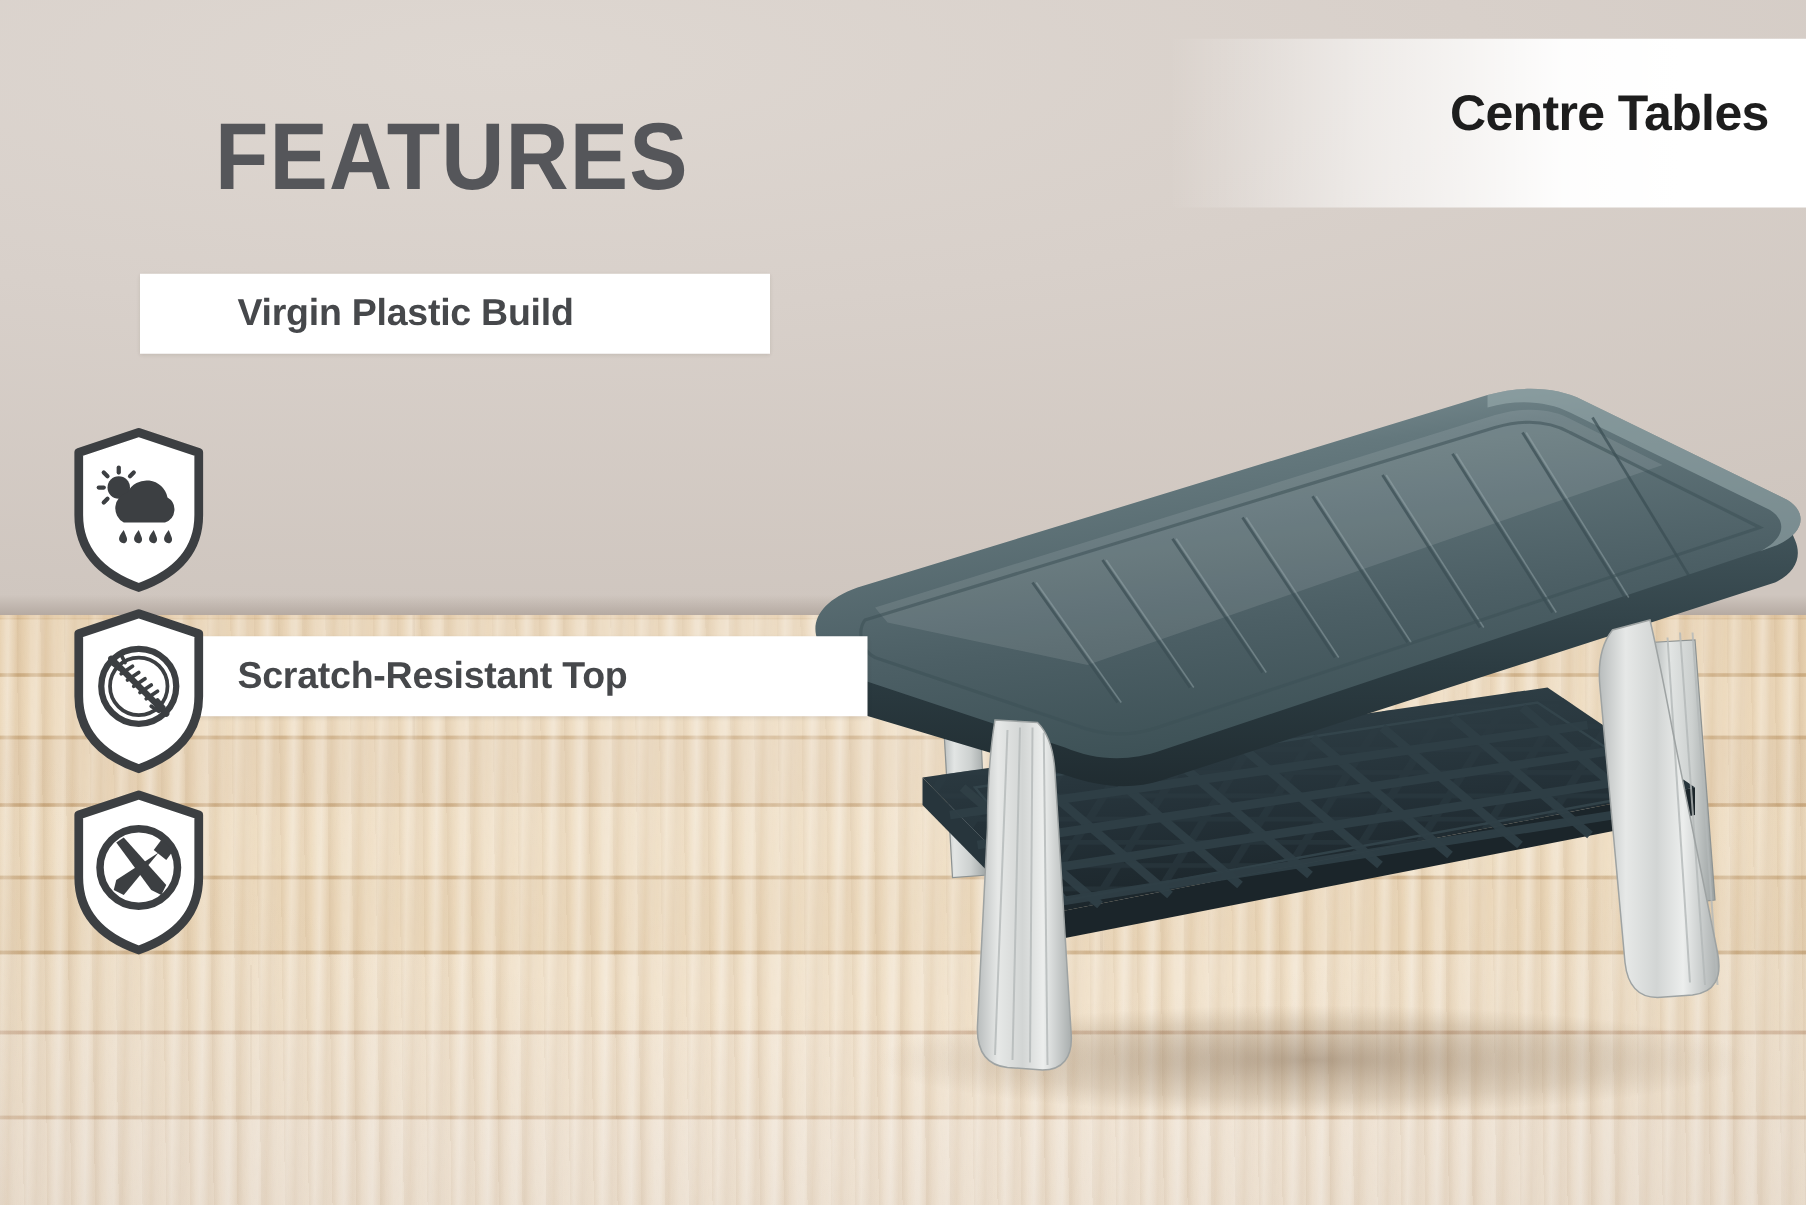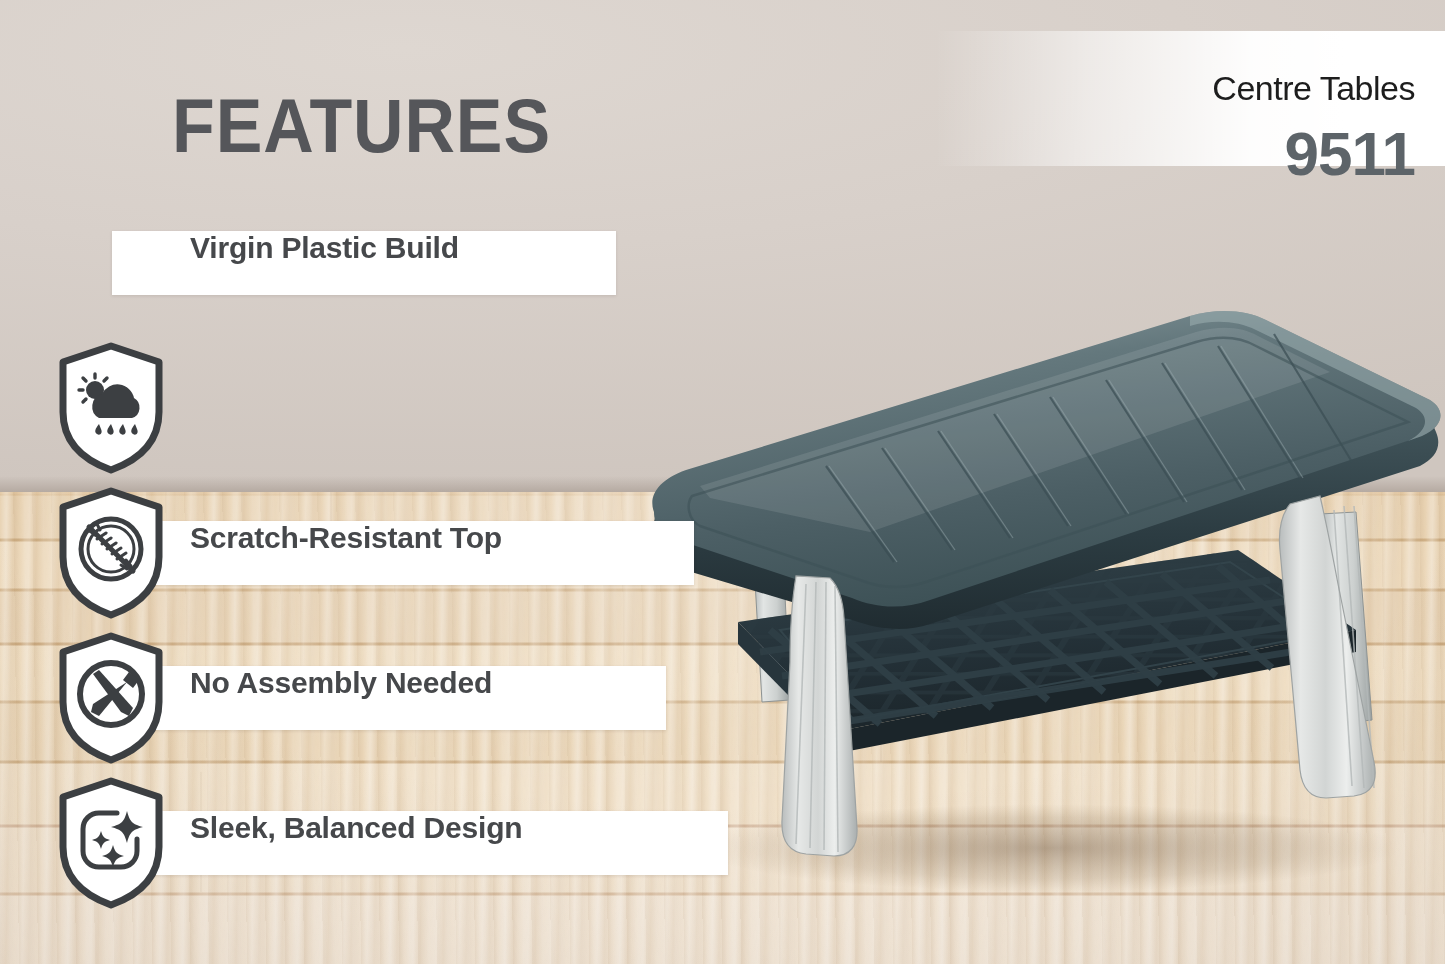--- a/index.html
+++ b/index.html
@@ -70,21 +70,21 @@
     background:radial-gradient(90% 120% at 50% 0%, rgba(255,255,255,.25) 0%, rgba(255,255,255,0) 55%, rgba(120,90,60,.10) 100%);
   }
 
   
   .header-panel{
     position:absolute;left:935px;top:31px;width:510px;height:135px;
     background:linear-gradient(to right, rgba(255,255,255,0) 0%, rgba(255,255,255,.55) 30%, rgba(255,255,255,.96) 62%, #ffffff 80%, #ffffff 100%);
   }
   .header-title{
     position:absolute;right:30px;top:40px;
-    font-size:34px;font-weight:normal;color:#1d1d1d;
+    font-size:40px;font-weight:bold;color:#1d1d1d;
     letter-spacing:-.5px;line-height:1;
     white-space:nowrap;
   }
   .header-code{
     position:absolute;right:30px;top:92px;
     font-size:62px;font-weight:bold;color:#5d6469;
     letter-spacing:-1px;line-height:1;
     white-space:nowrap;
   }
 
@@ -95,23 +95,23 @@
     letter-spacing:1px;line-height:1;
     transform:scaleX(.92);transform-origin:left center;
     white-space:nowrap;
   }
 
   
   .feature-list{position:absolute;left:0;top:197px;width:700px;}
   .feature-row{position:relative;height:145px;}
 
   .label-bar{
-    position:absolute;left:112px;top:34px;height:64px;
+    position:absolute;left:112px;top:22px;height:64px;
     background:#ffffff;
-    display:flex;
+    display:flex;align-items:center;
     padding-left:78px;padding-right:26px;
     box-shadow:0 1px 3px rgba(60,45,35,.12);
   }
   .label-text{
     font-size:30px;font-weight:bold;color:#46484b;
     letter-spacing:-.2px;white-space:nowrap;
   }
 
   .shield{
     position:absolute;left:55px;top:0;width:112px;height:132px;
@@ -280,21 +280,20 @@
       <path d="M660 210 L678 486"></path>
         <path d="M670 206 L690 488"></path>
       <path d="M680 206 L700 488"></path>
     </g>
     <path d="M646 196 C 652 222 658 252 664 284 L 700 462 C 704 482 698 494 680 496
              L 652 498 C 636 498 628 488 626 470 L 606 250 C 604 230 608 214 616 204 Z" fill="none" stroke="#9ea3a3" stroke-width="1.2" transform="translate(44,0)"></path>
   </svg>
 
   <div class="header-panel">
     <div class="header-title">Centre Tables</div>
-    <div class="header-code">9511</div>
   </div>
 
   <div class="features-title">FEATURES</div>
 
   <div class="feature-list">
 
     <div class="feature-row">
       <div class="label-bar" style="width:400px">
         <span class="label-text">Virgin Plastic Build</span>
       </div>
@@ -344,48 +343,28 @@
             <path d="M40 48 l-5 -4"></path>
               <path d="M45 43 l-3 -6"></path>
             <path d="M66 78 l6 4"></path>
               <path d="M71 73 l5 6"></path>
           </g>
         </svg>
       </div>
     </div>
 
     <div class="feature-row">
-      <div class="label-bar" style="width:450px">
-        <span class="label-text">No Assembly Needed</span>
-      </div>
       <div class="shield">
         <svg viewBox="0 0 112 132">
           <path d="M56 4 L104 20 L104 70 C104 100 84 118 56 128 C28 118 8 100 8 70 L8 20 Z" fill="#ffffff" stroke="#3c3f42" stroke-width="7" stroke-linejoin="round"></path>
           <circle cx="56" cy="62" r="31" fill="none" stroke="#3c3f42" stroke-width="6"></circle>
           <g fill="#3c3f42">
             <path d="M38 42 L44 38 L78 76 L74 84 L66 80 Z"></path>
             <path d="M74 40 l10 8 -6 8 -10 -8 Z"></path>
             <path d="M72 50 L44 84 L36 80 L38 72 Z"></path>
           </g>
         </svg>
       </div>
     </div>
 
-    <div class="feature-row">
-      <div class="label-bar" style="width:512px">
-        <span class="label-text">Sleek, Balanced Design</span>
-      </div>
-      <div class="shield">
-        <svg viewBox="0 0 112 132">
-          <path d="M56 4 L104 20 L104 70 C104 100 84 118 56 128 C28 118 8 100 8 70 L8 20 Z" fill="#ffffff" stroke="#3c3f42" stroke-width="7" stroke-linejoin="round"></path>
-          <path d="M62 36 H44 C35 36 28 43 28 52 V74 C28 83 35 90 44 90 H66
-                   C75 90 82 83 82 74 V62" fill="none" stroke="#3c3f42" stroke-width="5" stroke-linecap="round"></path>
-          <g fill="#3c3f42">
-            <path d="M72 34 c3 11 5 13 16 16 c-11 3 -13 5 -16 16 c-3 -11 -5 -13 -16 -16 c11 -3 13 -5 16 -16 Z"></path>
-            <path d="M46 54 c1.8 6 3 7.2 9 9 c-6 1.8 -7.2 3 -9 9 c-1.8 -6 -3 -7.2 -9 -9 c6 -1.8 7.2 -3 9 -9 Z"></path>
-            <path d="M58 68 c2.2 7.5 3.7 9 11 11 c-7.3 2 -8.8 3.5 -11 11 c-2.2 -7.5 -3.7 -9 -11 -11 c7.3 -2 8.8 -3.5 11 -11 Z"></path>
-          </g>
-        </svg>
-      </div>
-    </div>
 
   </div>
 </div>
 
 </body></html>

